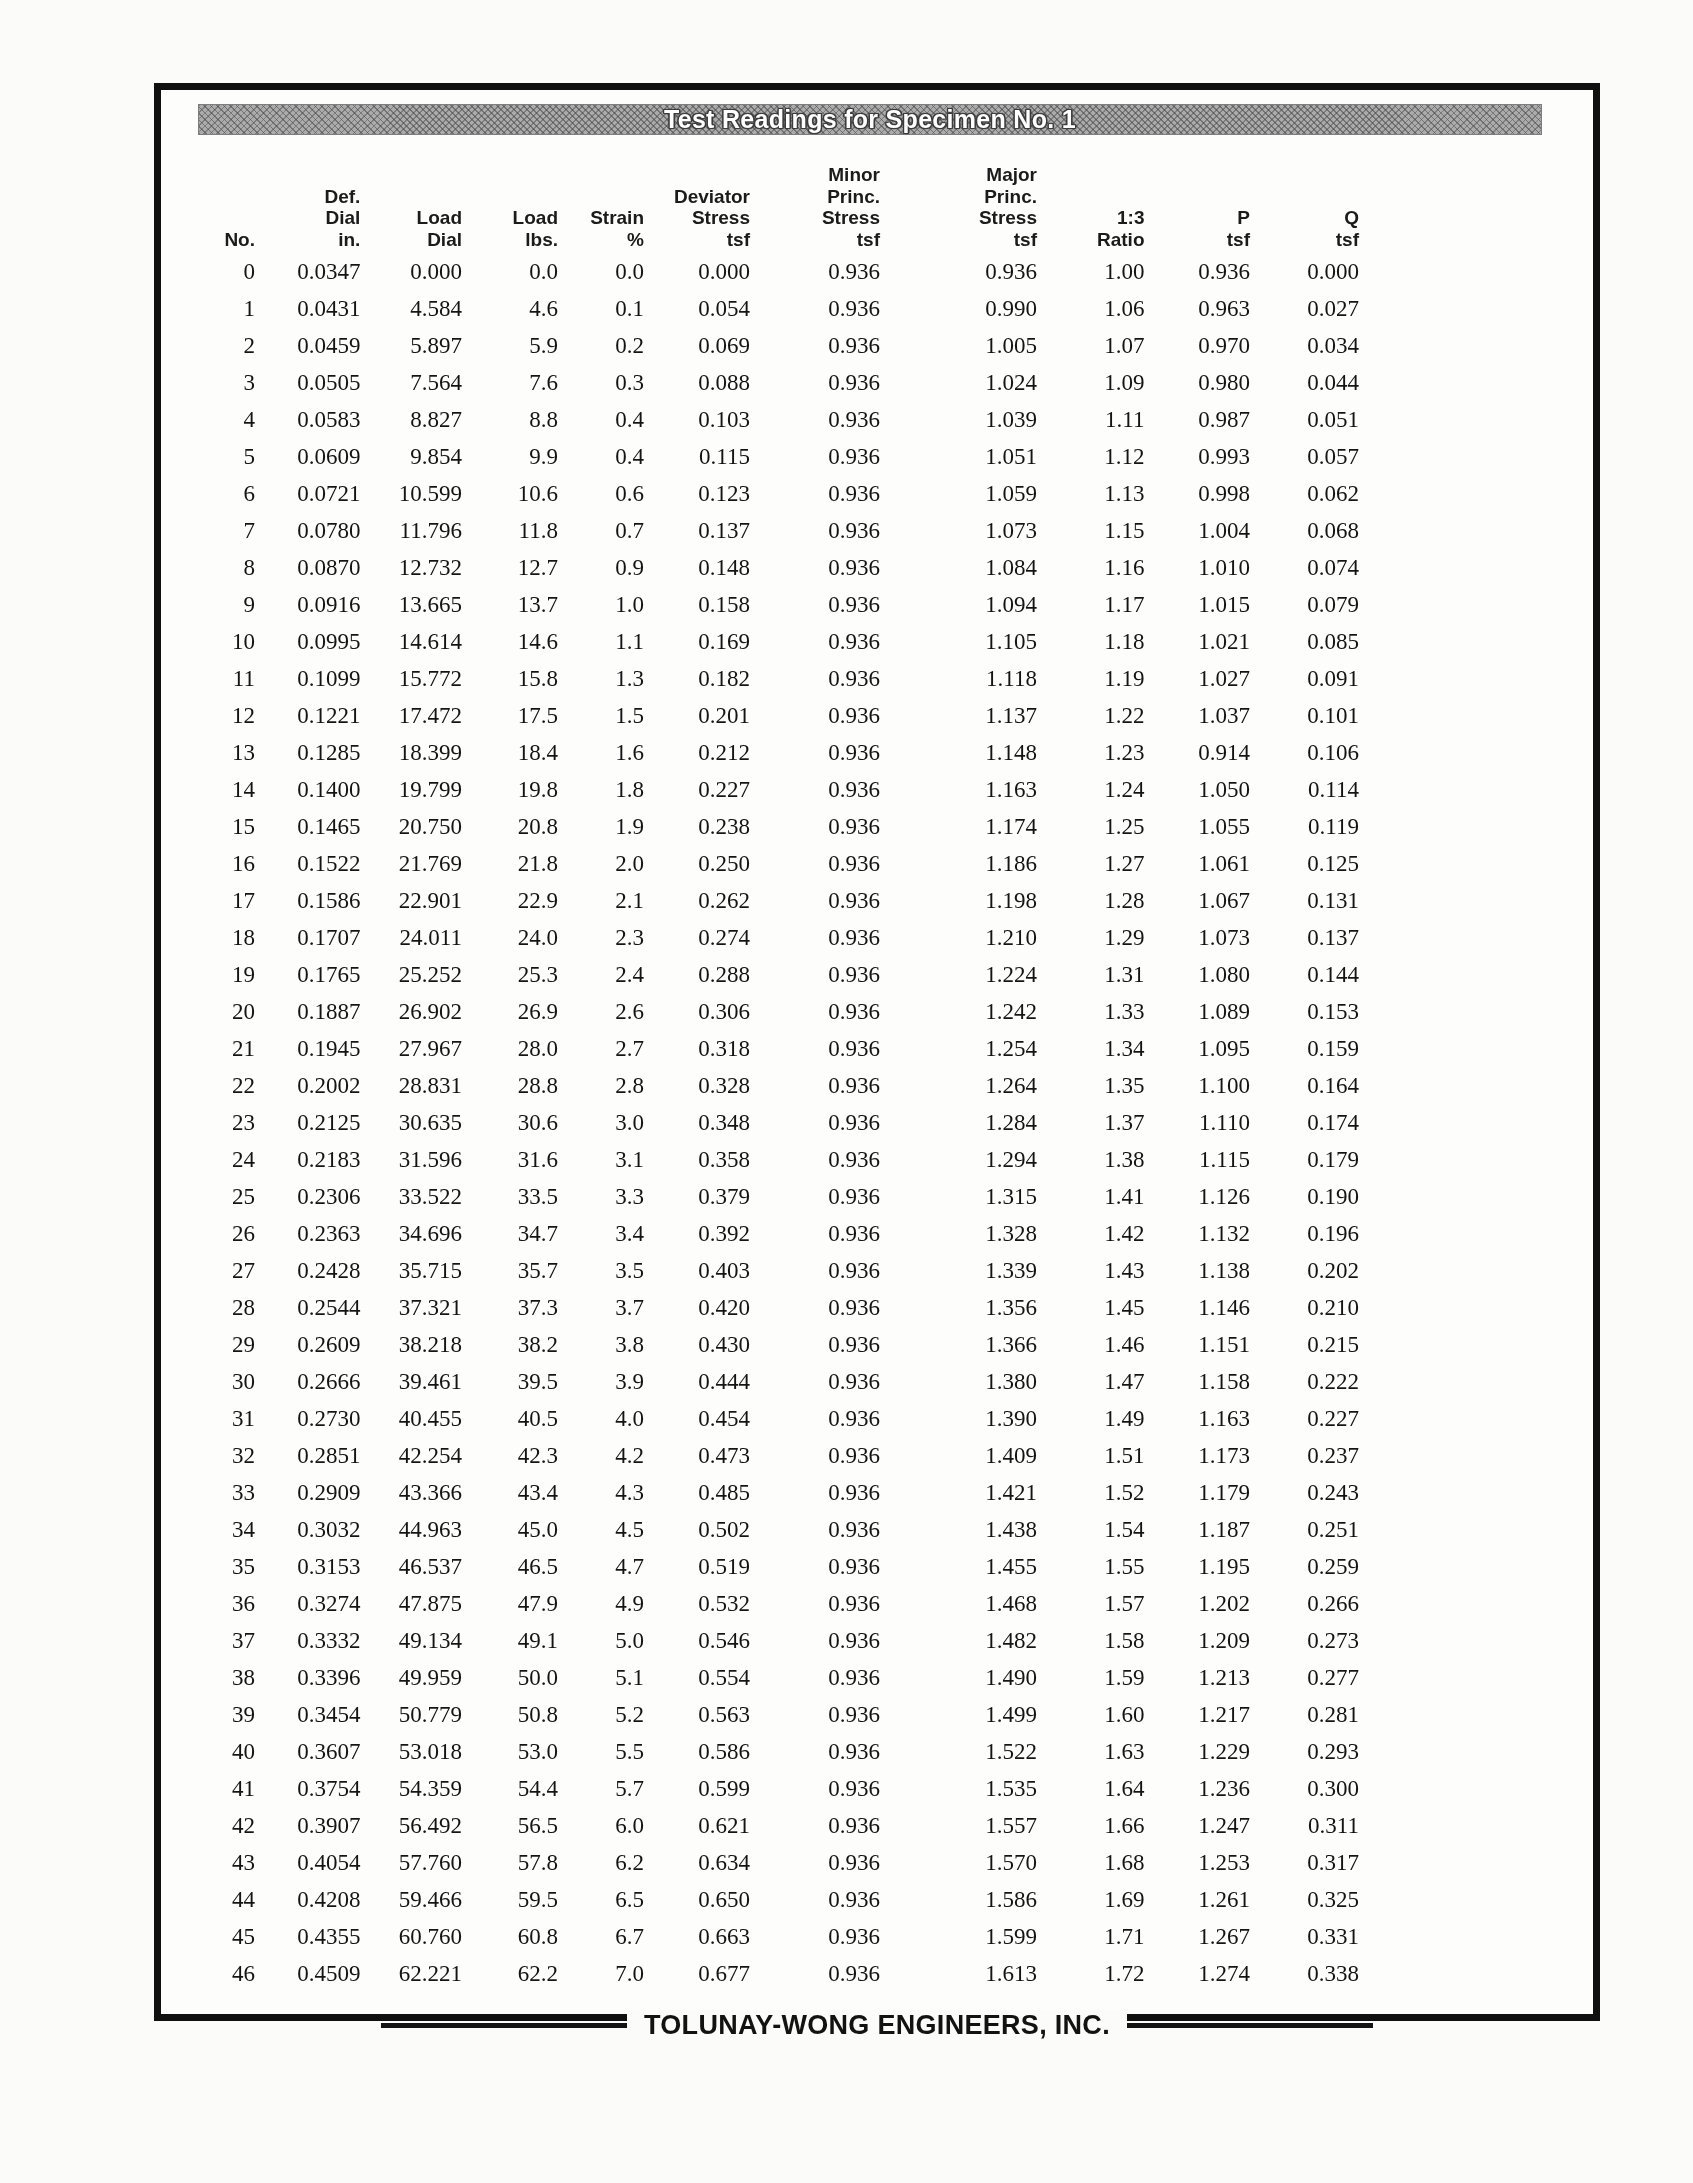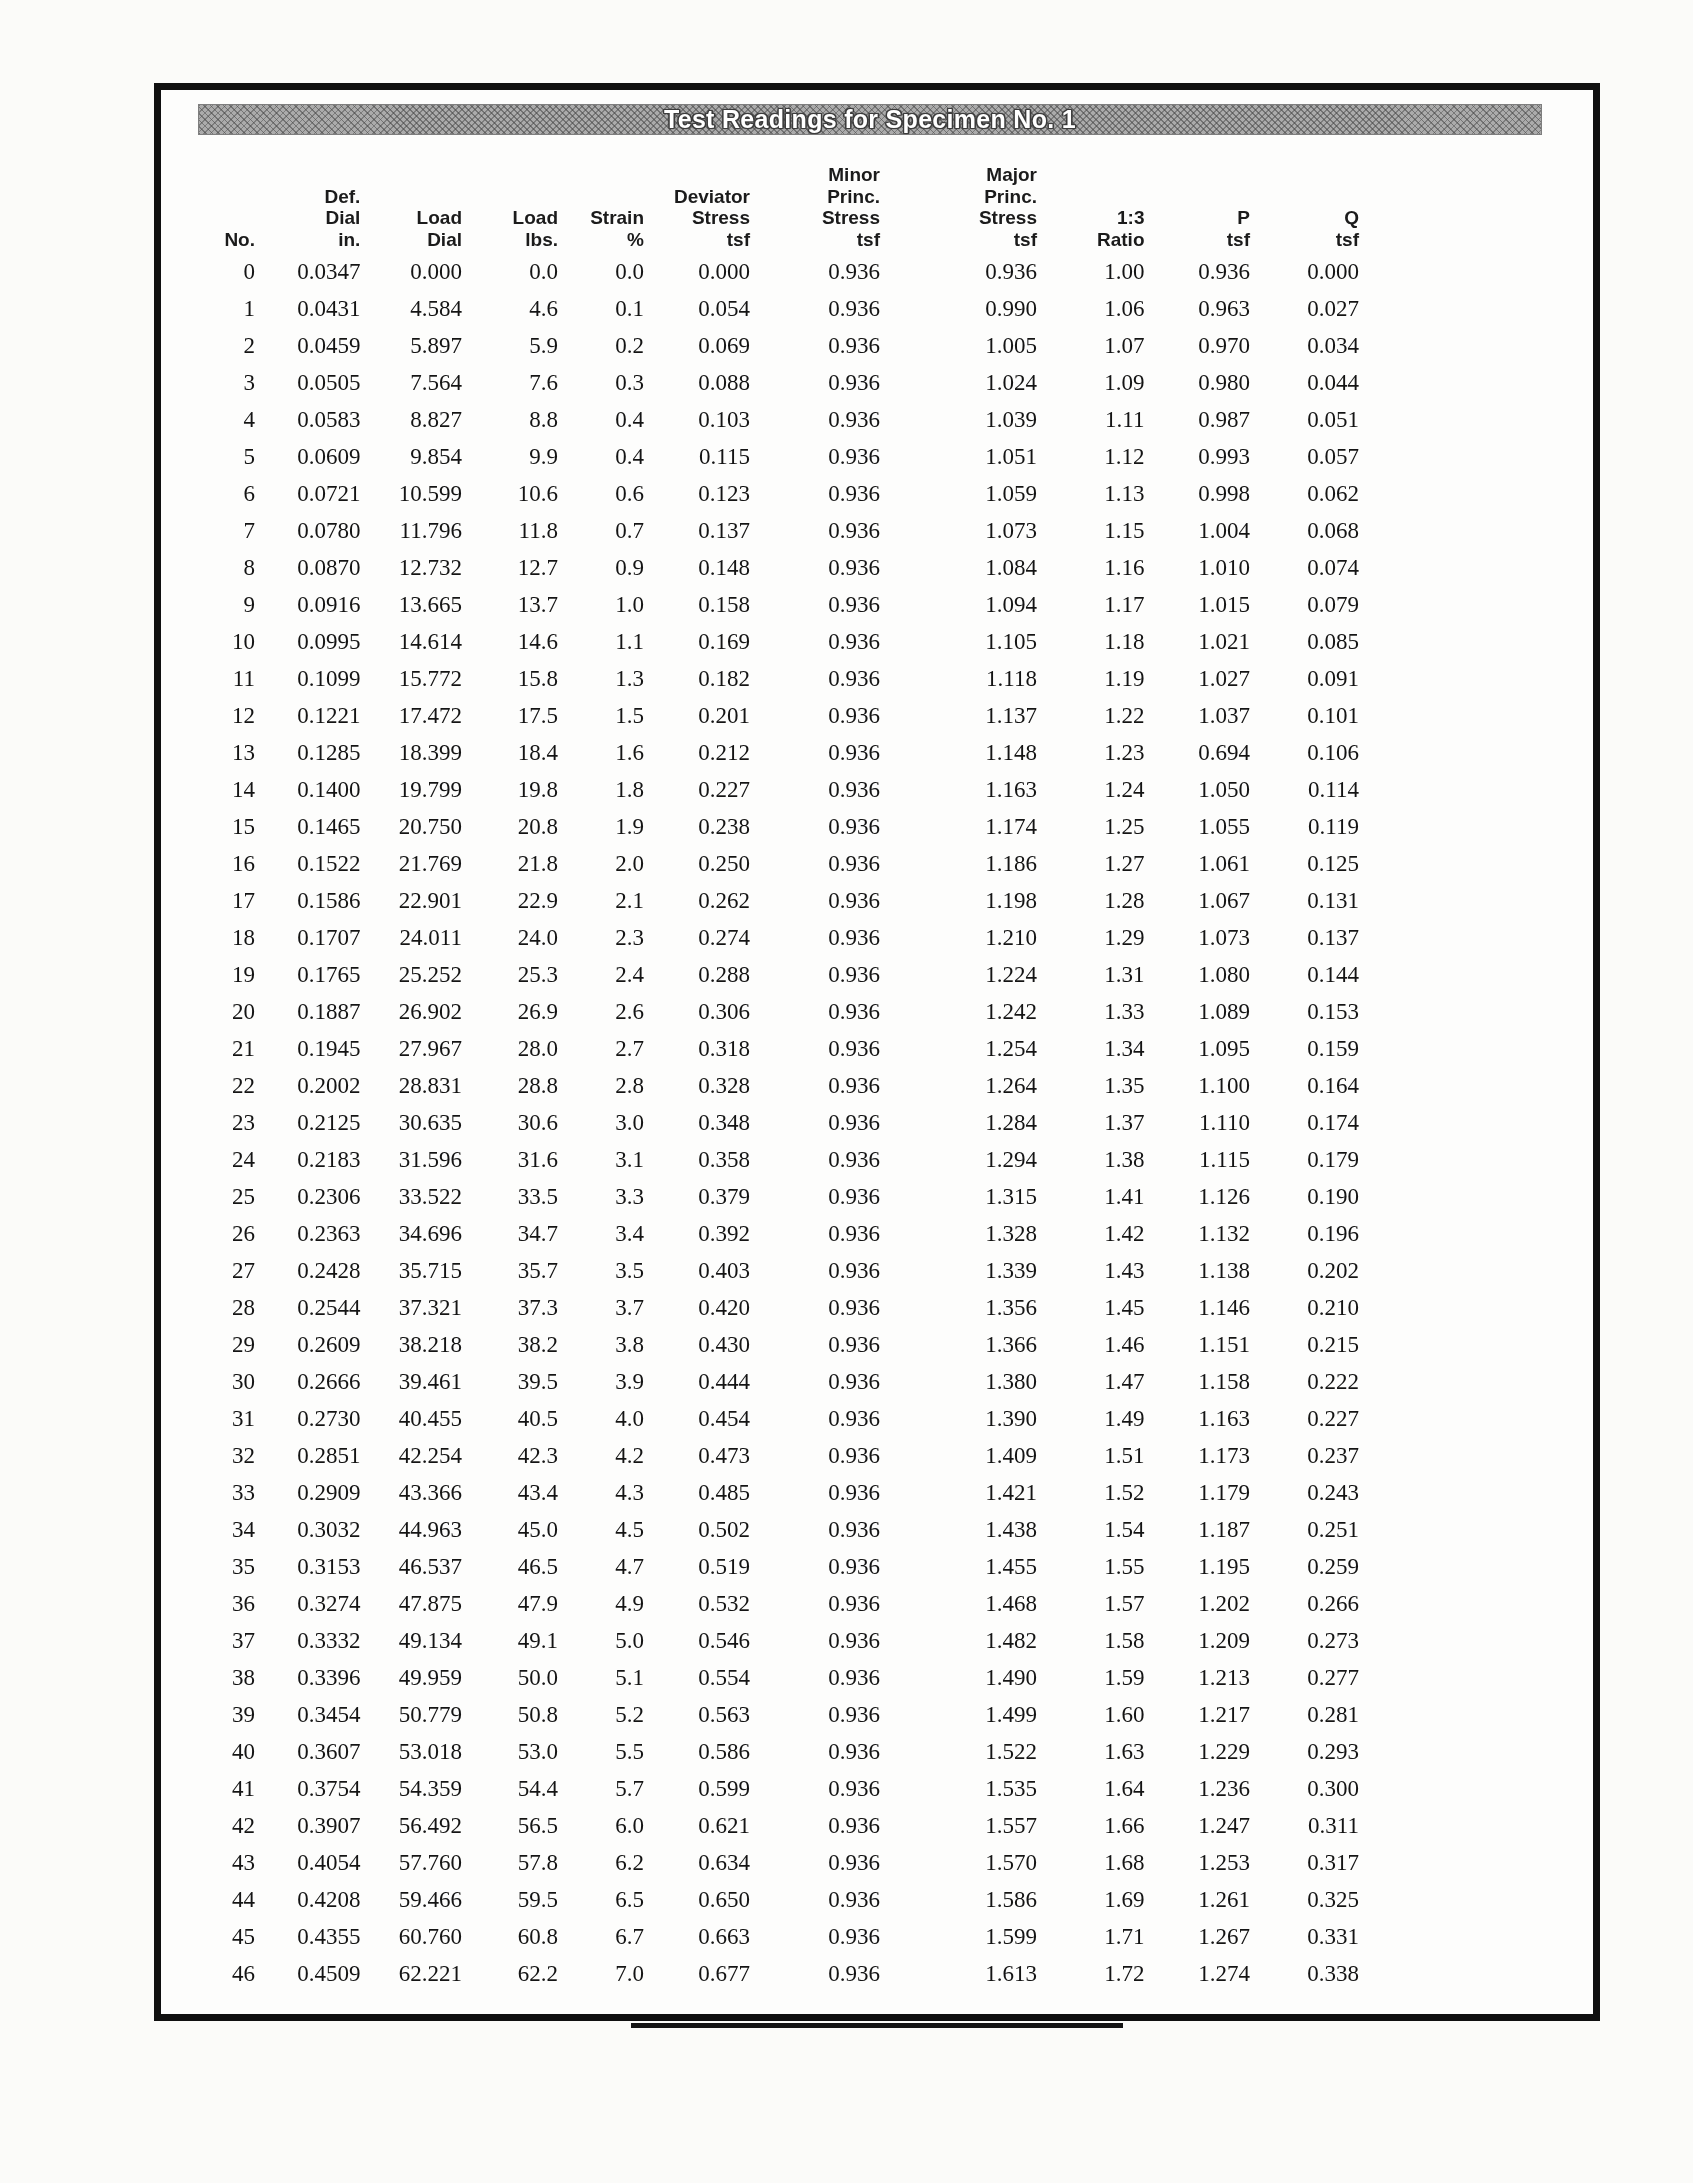--- a/index.html
+++ b/index.html
@@ -279,21 +279,21 @@
       <div class="trow">
         <div class="cell c1">13</div>
         <div class="cell c2">0.1285</div>
         <div class="cell c3">18.399</div>
         <div class="cell c4">18.4</div>
         <div class="cell c5">1.6</div>
         <div class="cell c6">0.212</div>
         <div class="cell c7">0.936</div>
         <div class="cell c8">1.148</div>
         <div class="cell c9">1.23</div>
-        <div class="cell c10">0.694</div>
+        <div class="cell c10">0.914</div>
         <div class="cell c11">0.106</div>
       </div>
       <div class="trow">
         <div class="cell c1">14</div>
         <div class="cell c2">0.1400</div>
         <div class="cell c3">19.799</div>
         <div class="cell c4">19.8</div>
         <div class="cell c5">1.8</div>
         <div class="cell c6">0.227</div>
         <div class="cell c7">0.936</div>
@@ -716,15 +716,16 @@
         <div class="cell c8">1.613</div>
         <div class="cell c9">1.72</div>
         <div class="cell c10">1.274</div>
         <div class="cell c11">0.338</div>
       </div>
     </div>
 </div>
 
 <div class="footer">
   <span class="footer-line"></span>
+  <span class="footer-text">TOLUNAY-WONG ENGINEERS, INC.</span>
   <span class="footer-line"></span>
 </div>
 
 
 </body></html>

